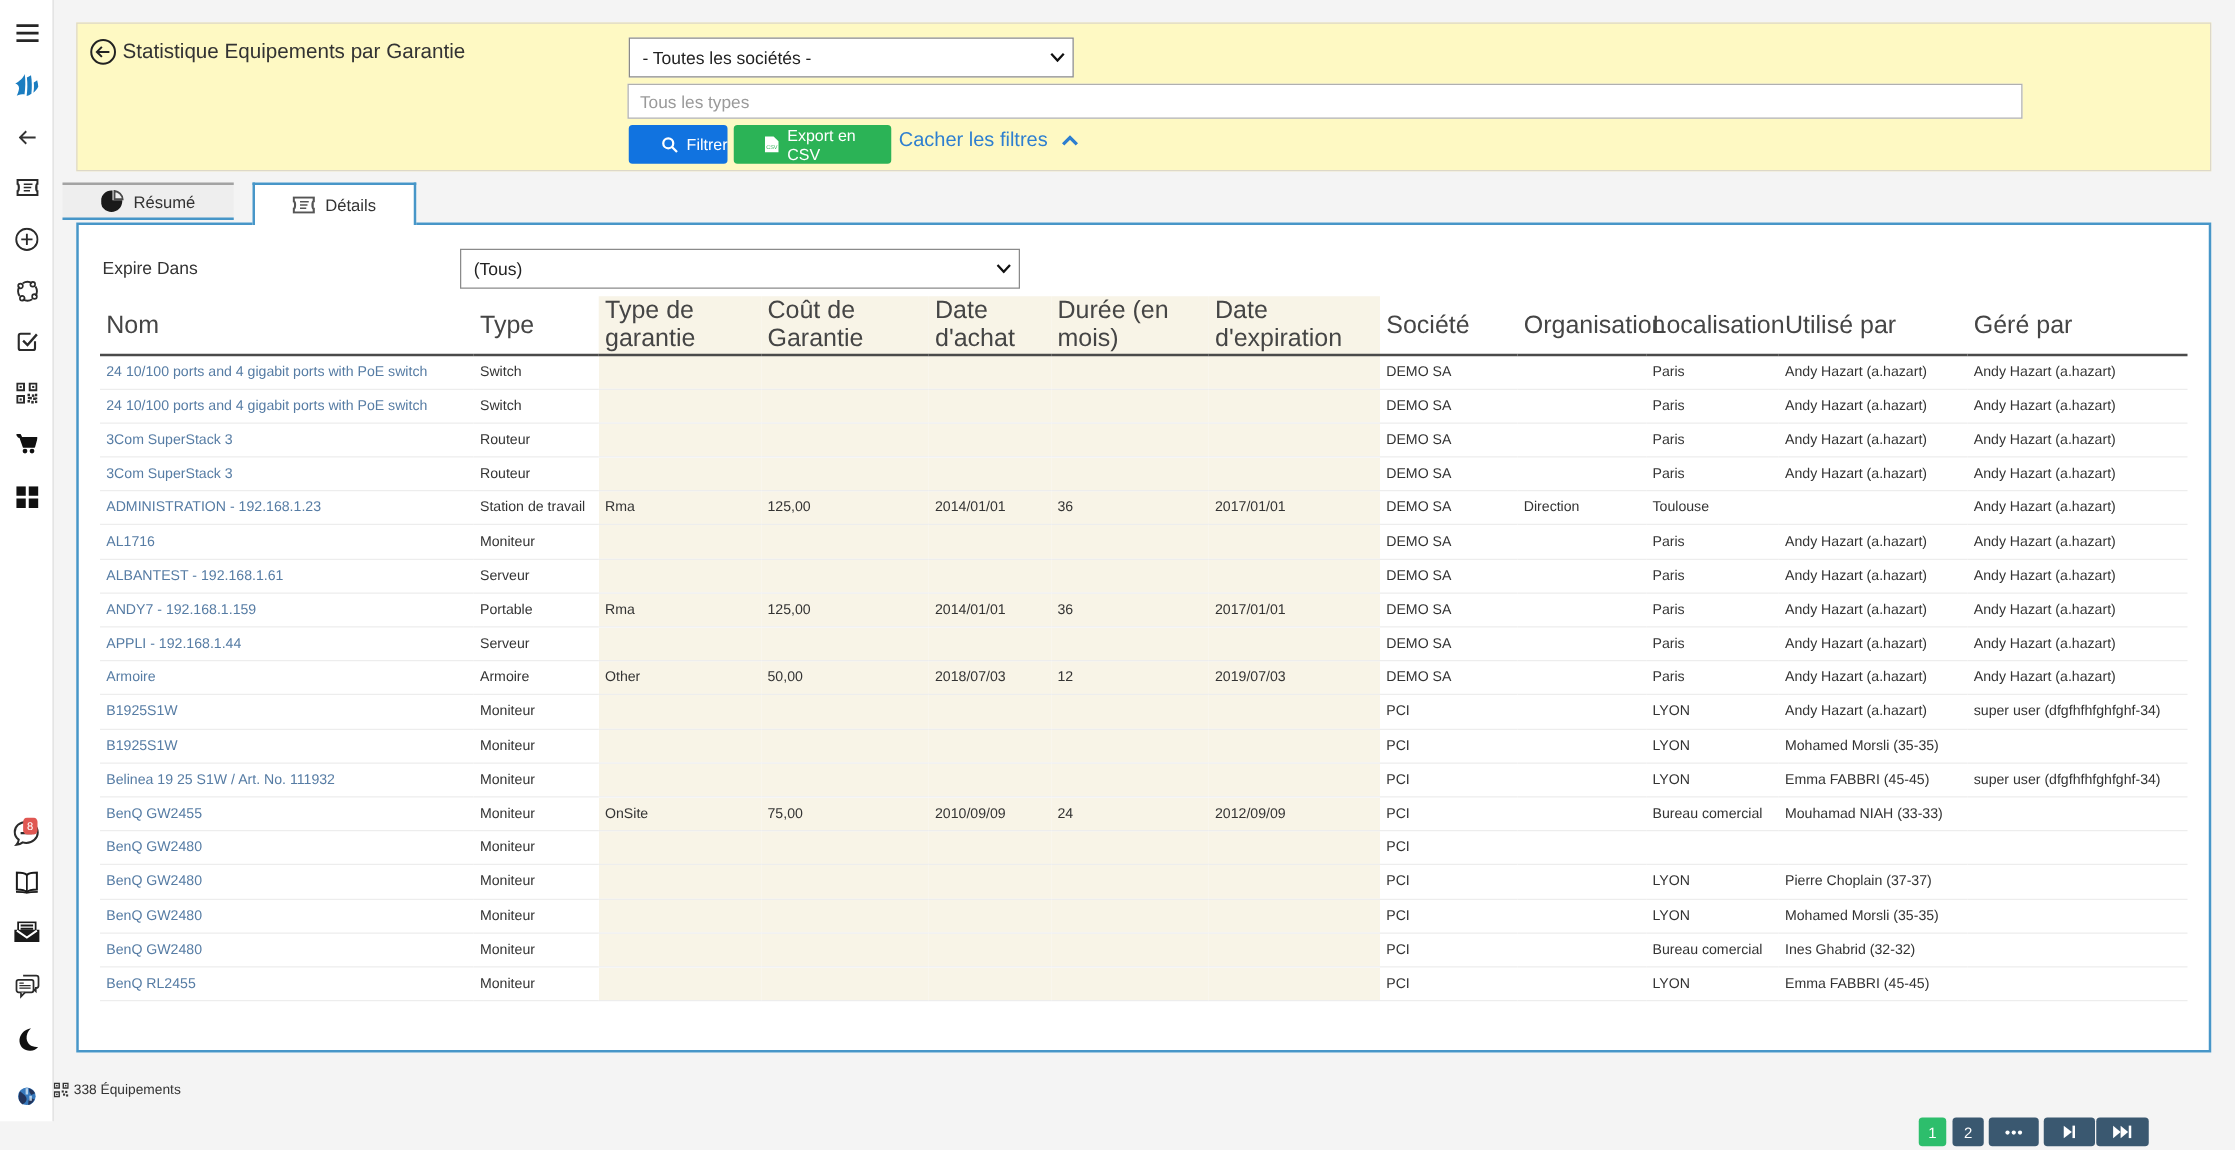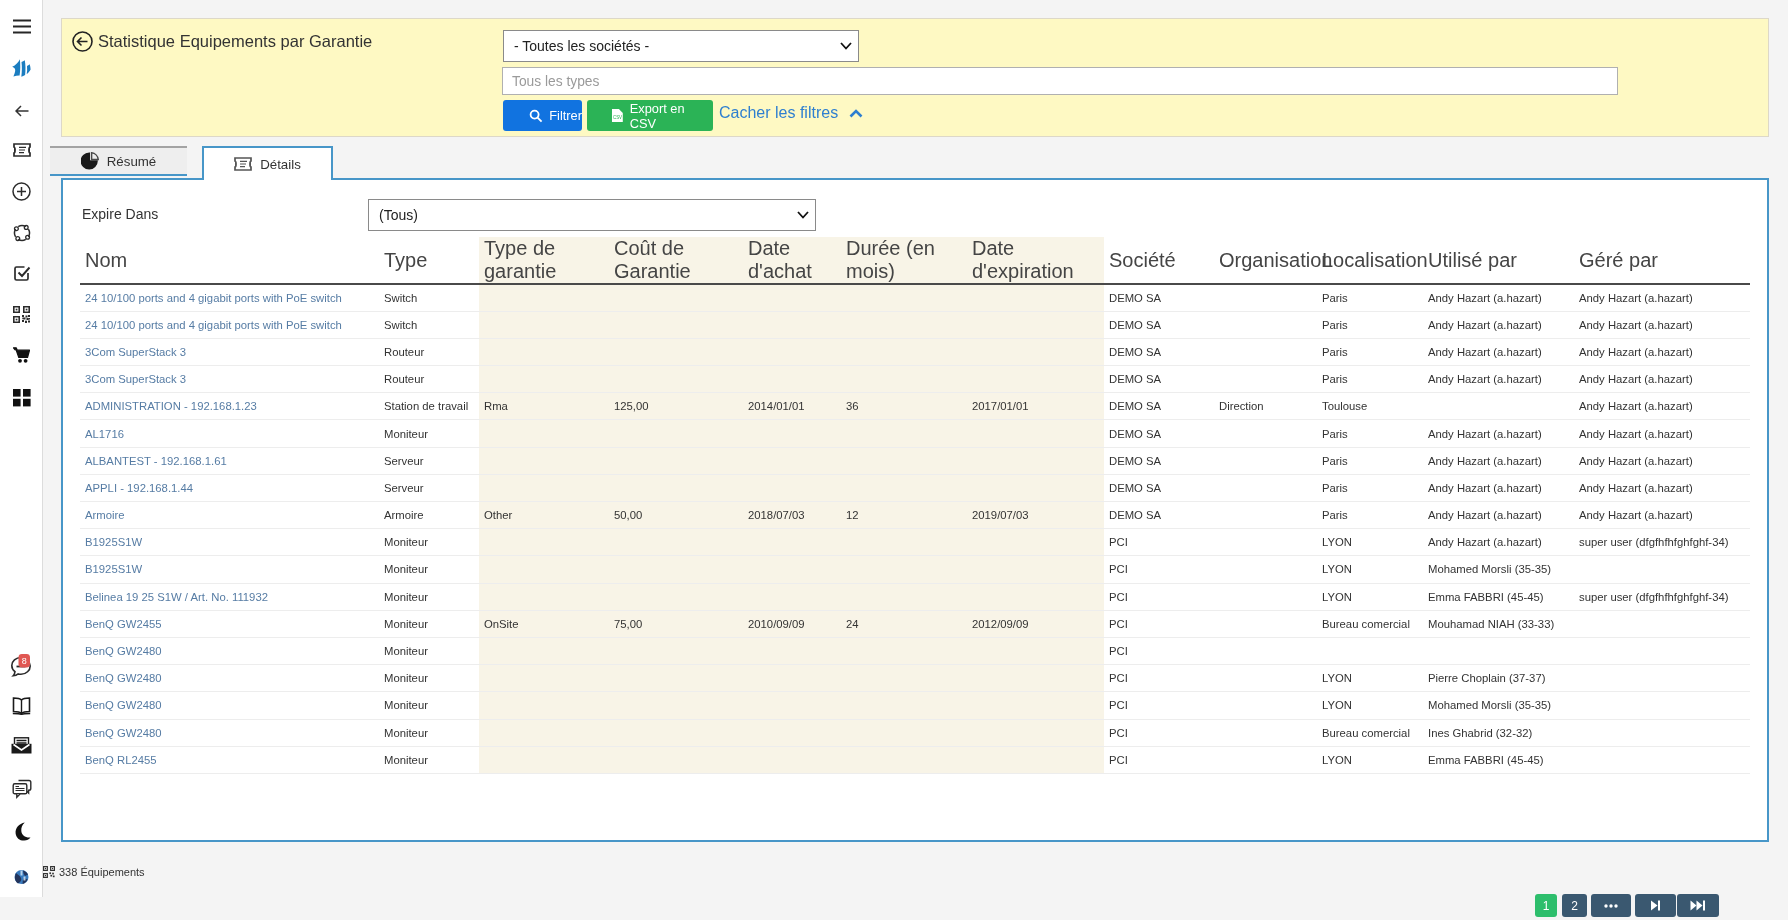--- a/index.html
+++ b/index.html
@@ -347,20 +347,34 @@
           <td class="bg">&nbsp;</td>
           <td class="bg">&nbsp;</td>
           <td class="bg">&nbsp;</td>
           <td>DEMO SA</td>
           <td>&nbsp;</td>
           <td>Paris</td>
           <td>Andy Hazart (a.hazart)</td>
           <td>Andy Hazart (a.hazart)</td>
         </tr>
     <tr>
+          <td class="lnk">ANDY7 - 192.168.1.159</td>
+          <td>Portable</td>
+          <td class="bg">Rma</td>
+          <td class="bg">125,00</td>
+          <td class="bg">2014/01/01</td>
+          <td class="bg">36</td>
+          <td class="bg">2017/01/01</td>
+          <td>DEMO SA</td>
+          <td>&nbsp;</td>
+          <td>Paris</td>
+          <td>Andy Hazart (a.hazart)</td>
+          <td>Andy Hazart (a.hazart)</td>
+        </tr>
+    <tr>
           <td class="lnk">APPLI - 192.168.1.44</td>
           <td>Serveur</td>
           <td class="bg">&nbsp;</td>
           <td class="bg">&nbsp;</td>
           <td class="bg">&nbsp;</td>
           <td class="bg">&nbsp;</td>
           <td class="bg">&nbsp;</td>
           <td>DEMO SA</td>
           <td>&nbsp;</td>
           <td>Paris</td>

